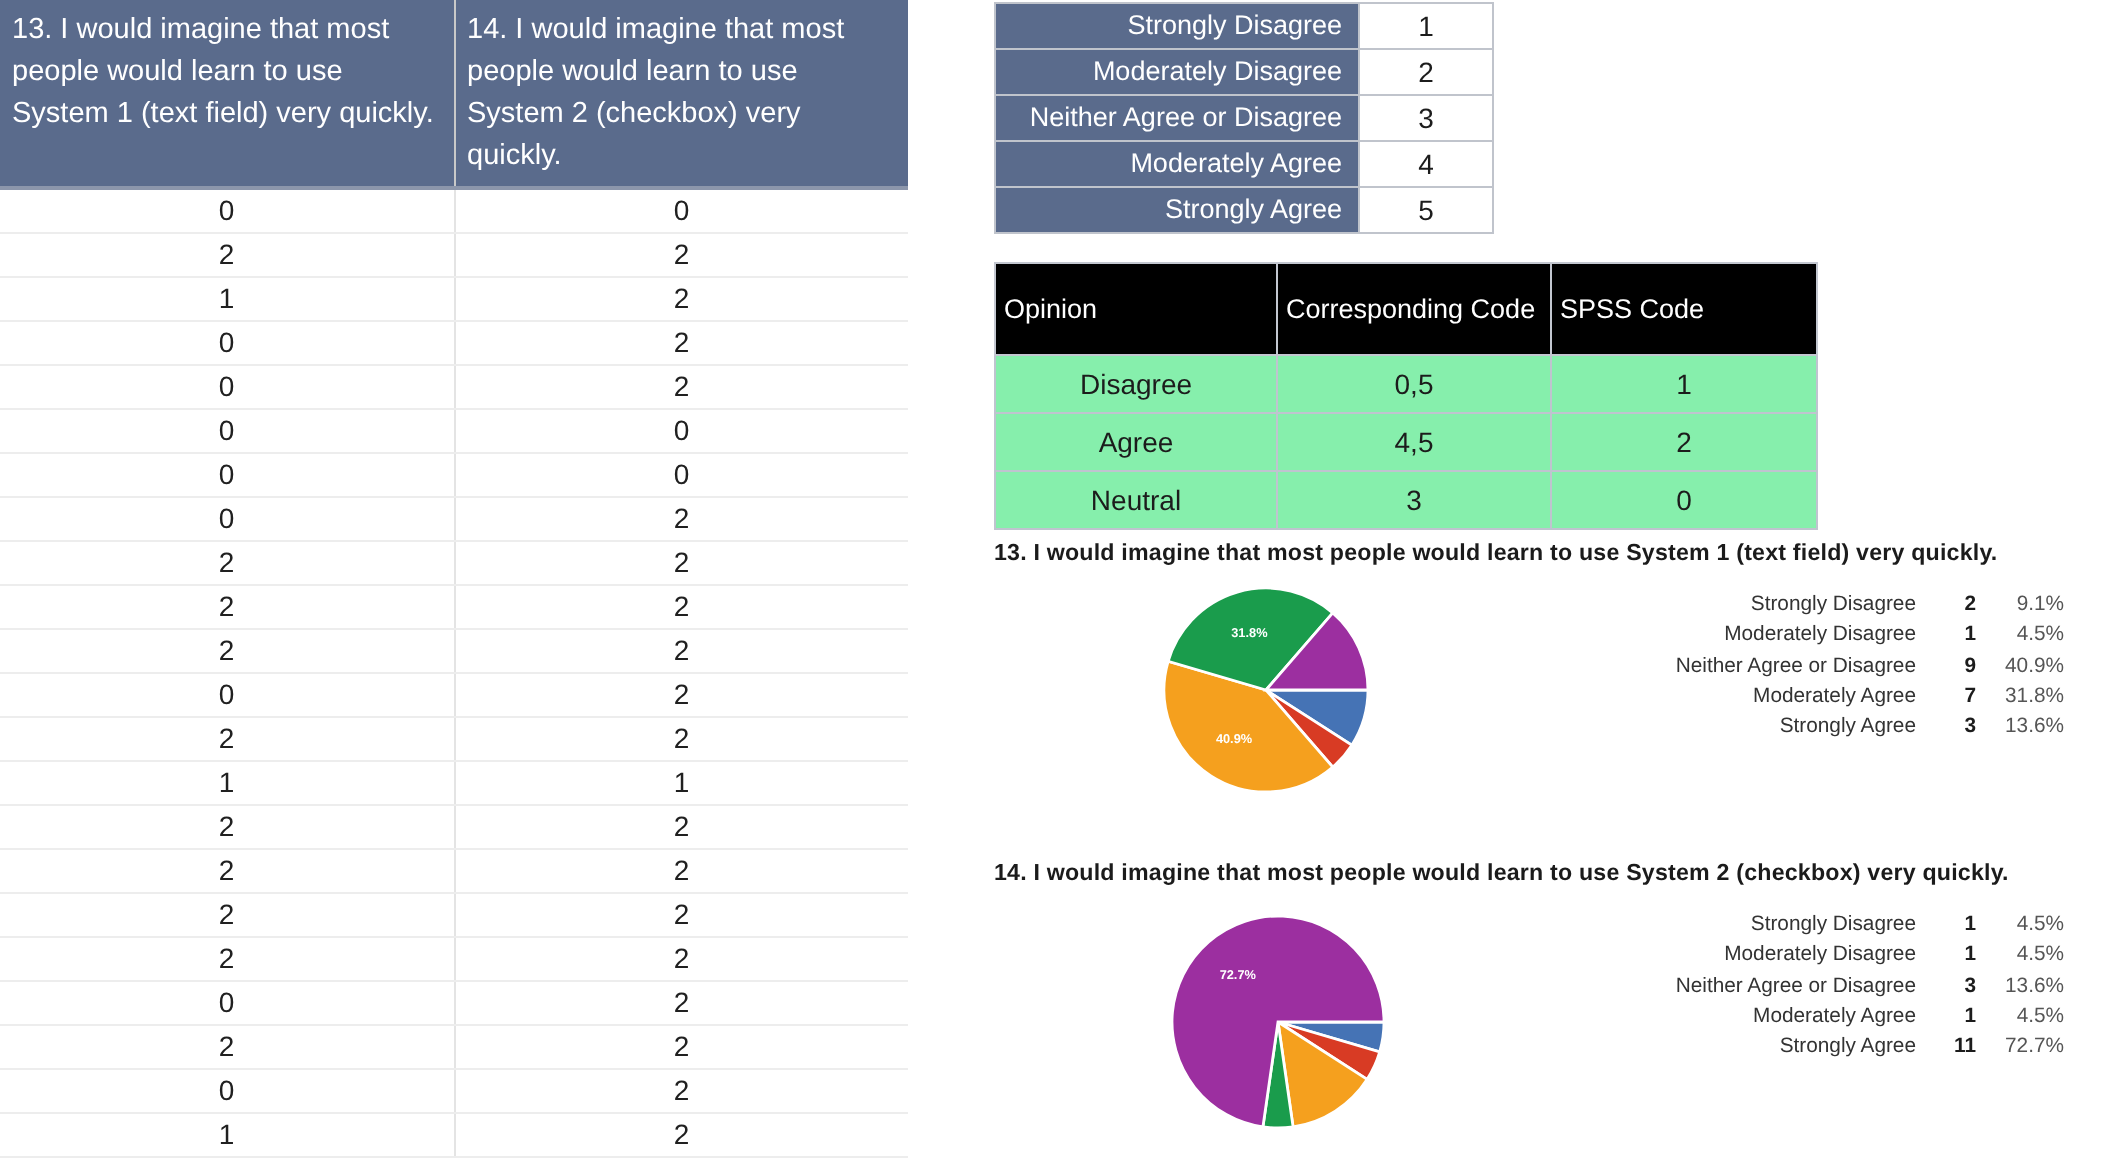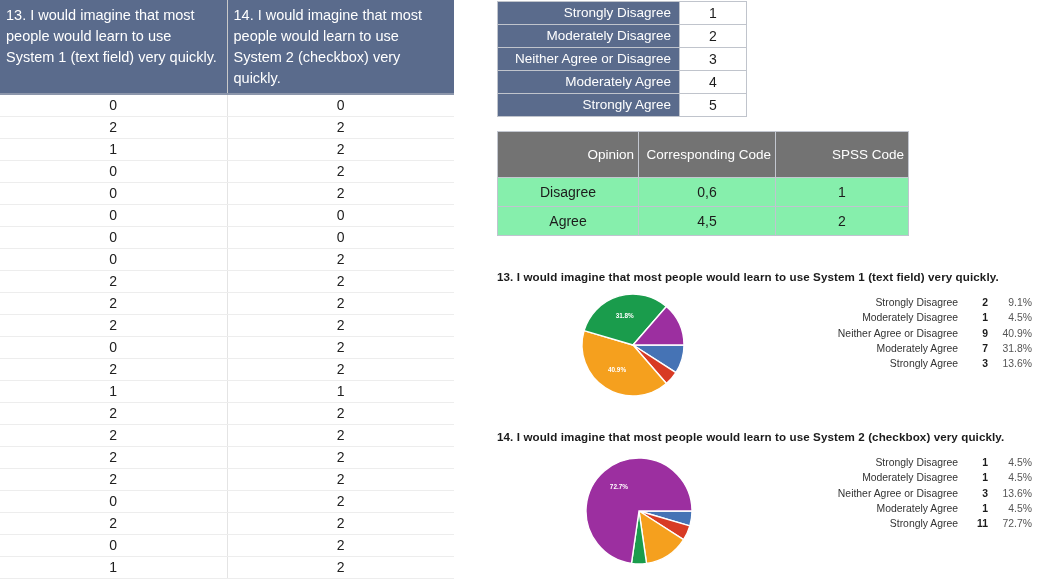--- a/index.html
+++ b/index.html
@@ -69,26 +69,26 @@
     width: 67px;
   }
 
   
   #opinion {
     position: absolute; left: 497px; top: 131px;
     border-collapse: collapse;
     border: 1px solid #aab0bd;
   }
   #opinion th {
-    background: #737373;
+    background: #000000;
     color: #ffffff;
     font-weight: normal;
     font-size: 13.5px;
     line-height: 15px;
-    text-align: right;
+    text-align: left;
     border: 1px solid #c3c7d0;
     padding: 7px 4px;
     height: 46px;
   }
   #opinion td {
     background: #86efac;
     color: #1c1c1c;
     font-size: 14px;
     text-align: center;
     border: 1px solid #bfc4cf;
@@ -304,27 +304,32 @@
     <thead>
       <tr>
         <th>Opinion</th>
         <th>Corresponding Code</th>
         <th>SPSS Code</th>
       </tr>
     </thead>
     <tbody id="opinion-body">
         <tr>
           <td>Disagree</td>
-          <td>0,6</td>
+          <td>0,5</td>
           <td>1</td>
         </tr>
         <tr>
           <td>Agree</td>
           <td>4,5</td>
           <td>2</td>
+        </tr>
+        <tr>
+          <td>Neutral</td>
+          <td>3</td>
+          <td>0</td>
         </tr>
       </tbody>
   </table>
 
   <div class="chart-block" id="chart-1">
     <div class="chart-title">13. I would imagine that most people would learn to use System 1 (text field) very quickly.</div>
     <div class="chart-body">
       <div class="pie-holder">
         <svg width="110" height="112" viewBox="0 0 110 112">
           <g id="pie-slices-0">

